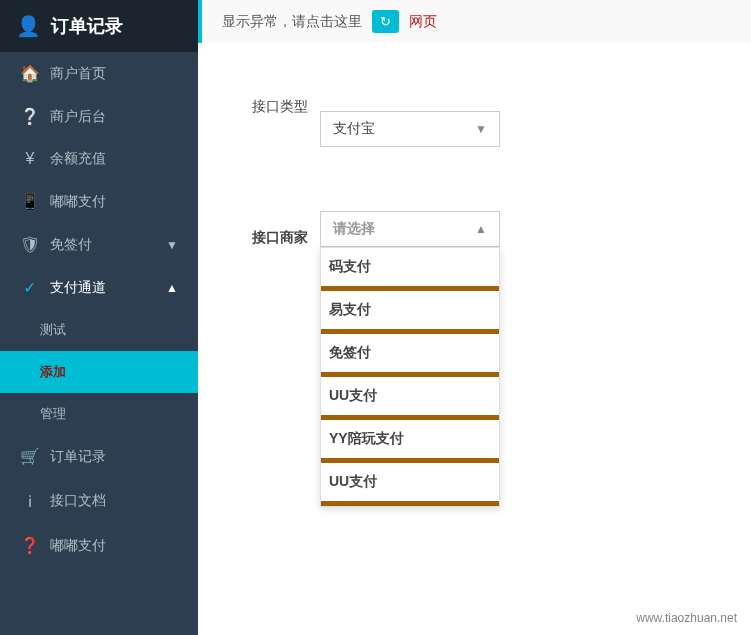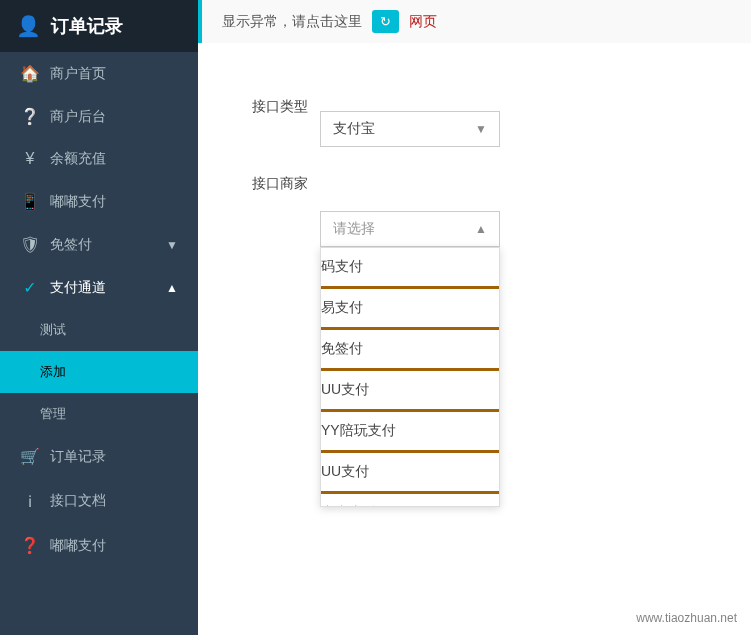--- a/index.html
+++ b/index.html
@@ -43,21 +43,22 @@
       padding: 12px 20px;
       cursor: pointer;
       color: #b0bec5;
       font-size: 14px;
       gap: 10px;
       position: relative;
     }
 
     .nav-item.active {
       background: #00bcd4;
-      color: #000000;
+      color: #7f1d1d;
+      font-weight: bold;
     }
 
     .nav-item .nav-icon {
       font-size: 16px;
       width: 20px;
       text-align: center;
     }
 
     .nav-item .nav-arrow {
       margin-left: auto;
@@ -175,25 +176,25 @@
       width: 6px;
     }
     .dropdown-menu::-webkit-scrollbar-track {
       background: #f1f1f1;
     }
     .dropdown-menu::-webkit-scrollbar-thumb {
       background: #bbb;
     }
 
     .dropdown-item {
-      padding: 10px 0;
+      padding: 10px 8px;
       font-size: 14px;
       cursor: pointer;
       color: #444;
-      border-bottom: 3px solid #a16207;
+      border-bottom: 5px solid #a16207;
     }
 
     .dropdown-item.highlight-orange {
       color: #e67e22;
     }
 
     
     .watermark {
       position: fixed;
       bottom: 8px;
@@ -288,21 +289,21 @@
   <div class="form-area">
 
     <div class="form-row">
       <span class="form-label">接口类型</span>
       <div class="form-select">
         <span>支付宝</span>
         <span class="select-arrow">▼</span>
       </div>
     </div>
 
-    <div class="form-row" style="align-items: flex-start;">
+    <div class="form-row" style="align-items: flex-end; font-weight: bold;">
       <span class="form-label" style="margin-top:8px;">接口商家</span>
       <div class="dropdown-container">
         <div class="form-select">
           <span style="color:#999;">请选择</span>
           <span class="select-arrow">▲</span>
         </div>
         <div class="dropdown-menu">
           <div class="dropdown-item">码支付</div>
           <div class="dropdown-item">易支付</div>
           <div class="dropdown-item">免签付</div>

